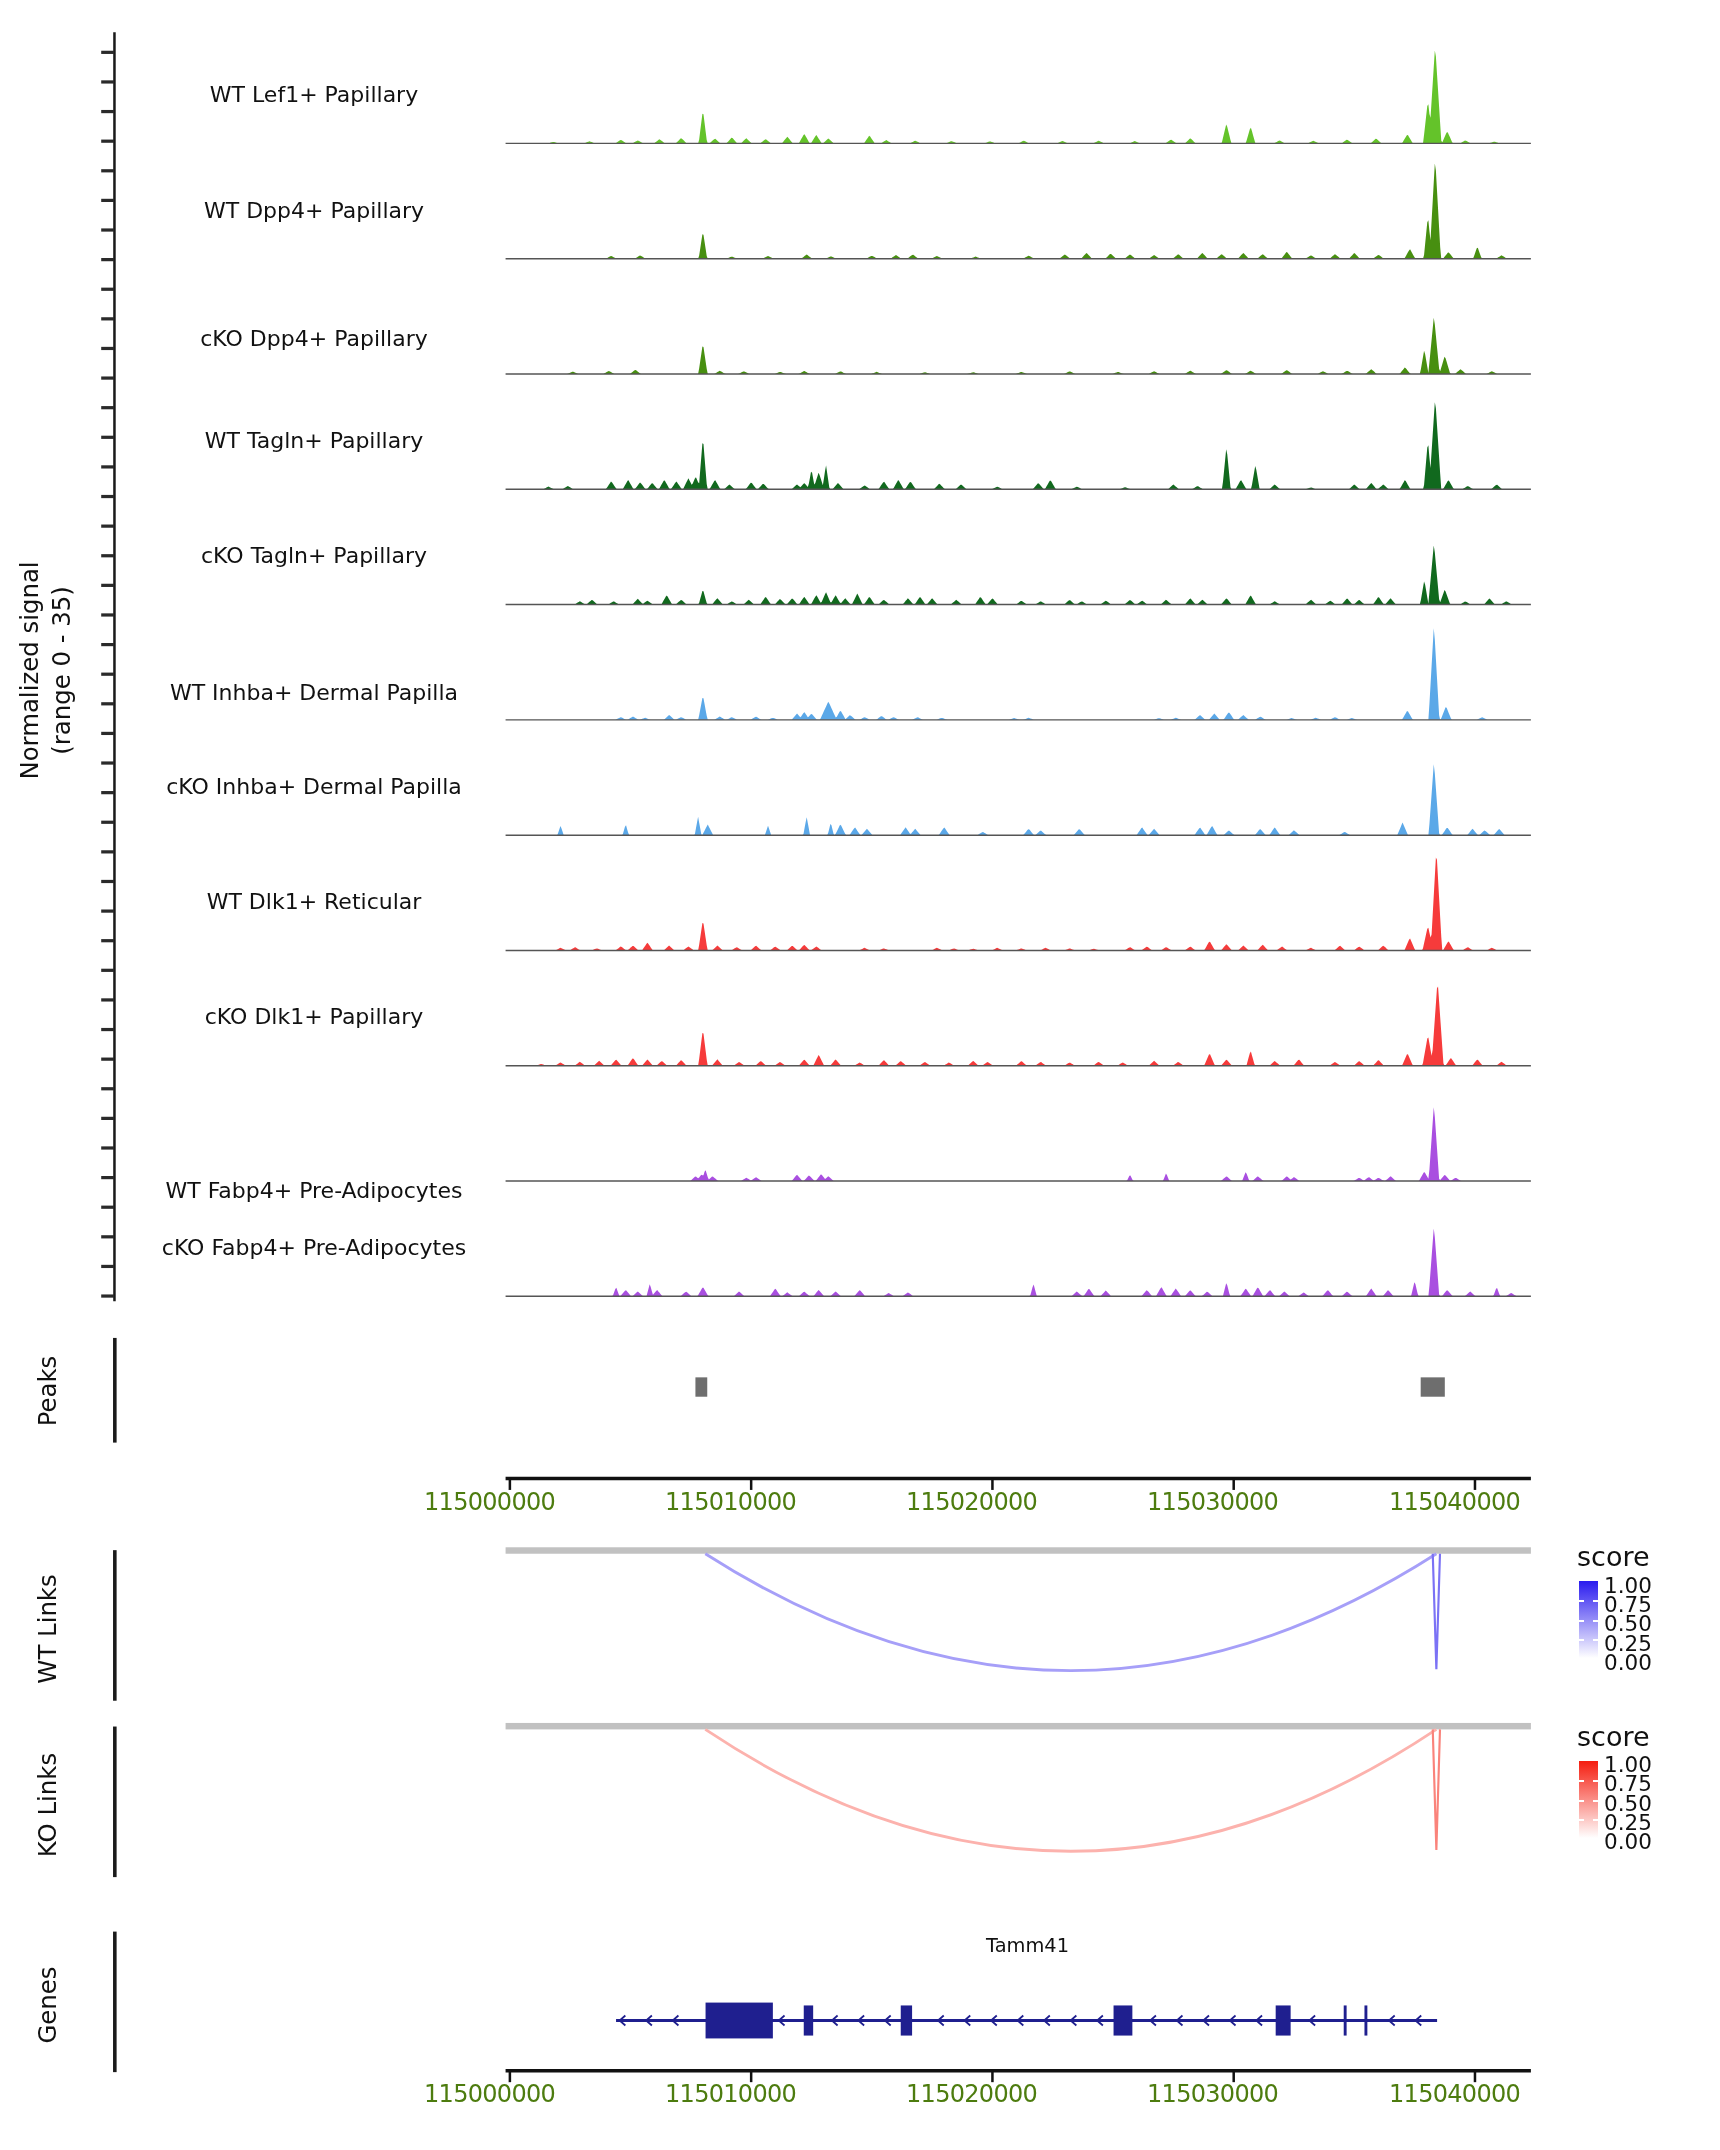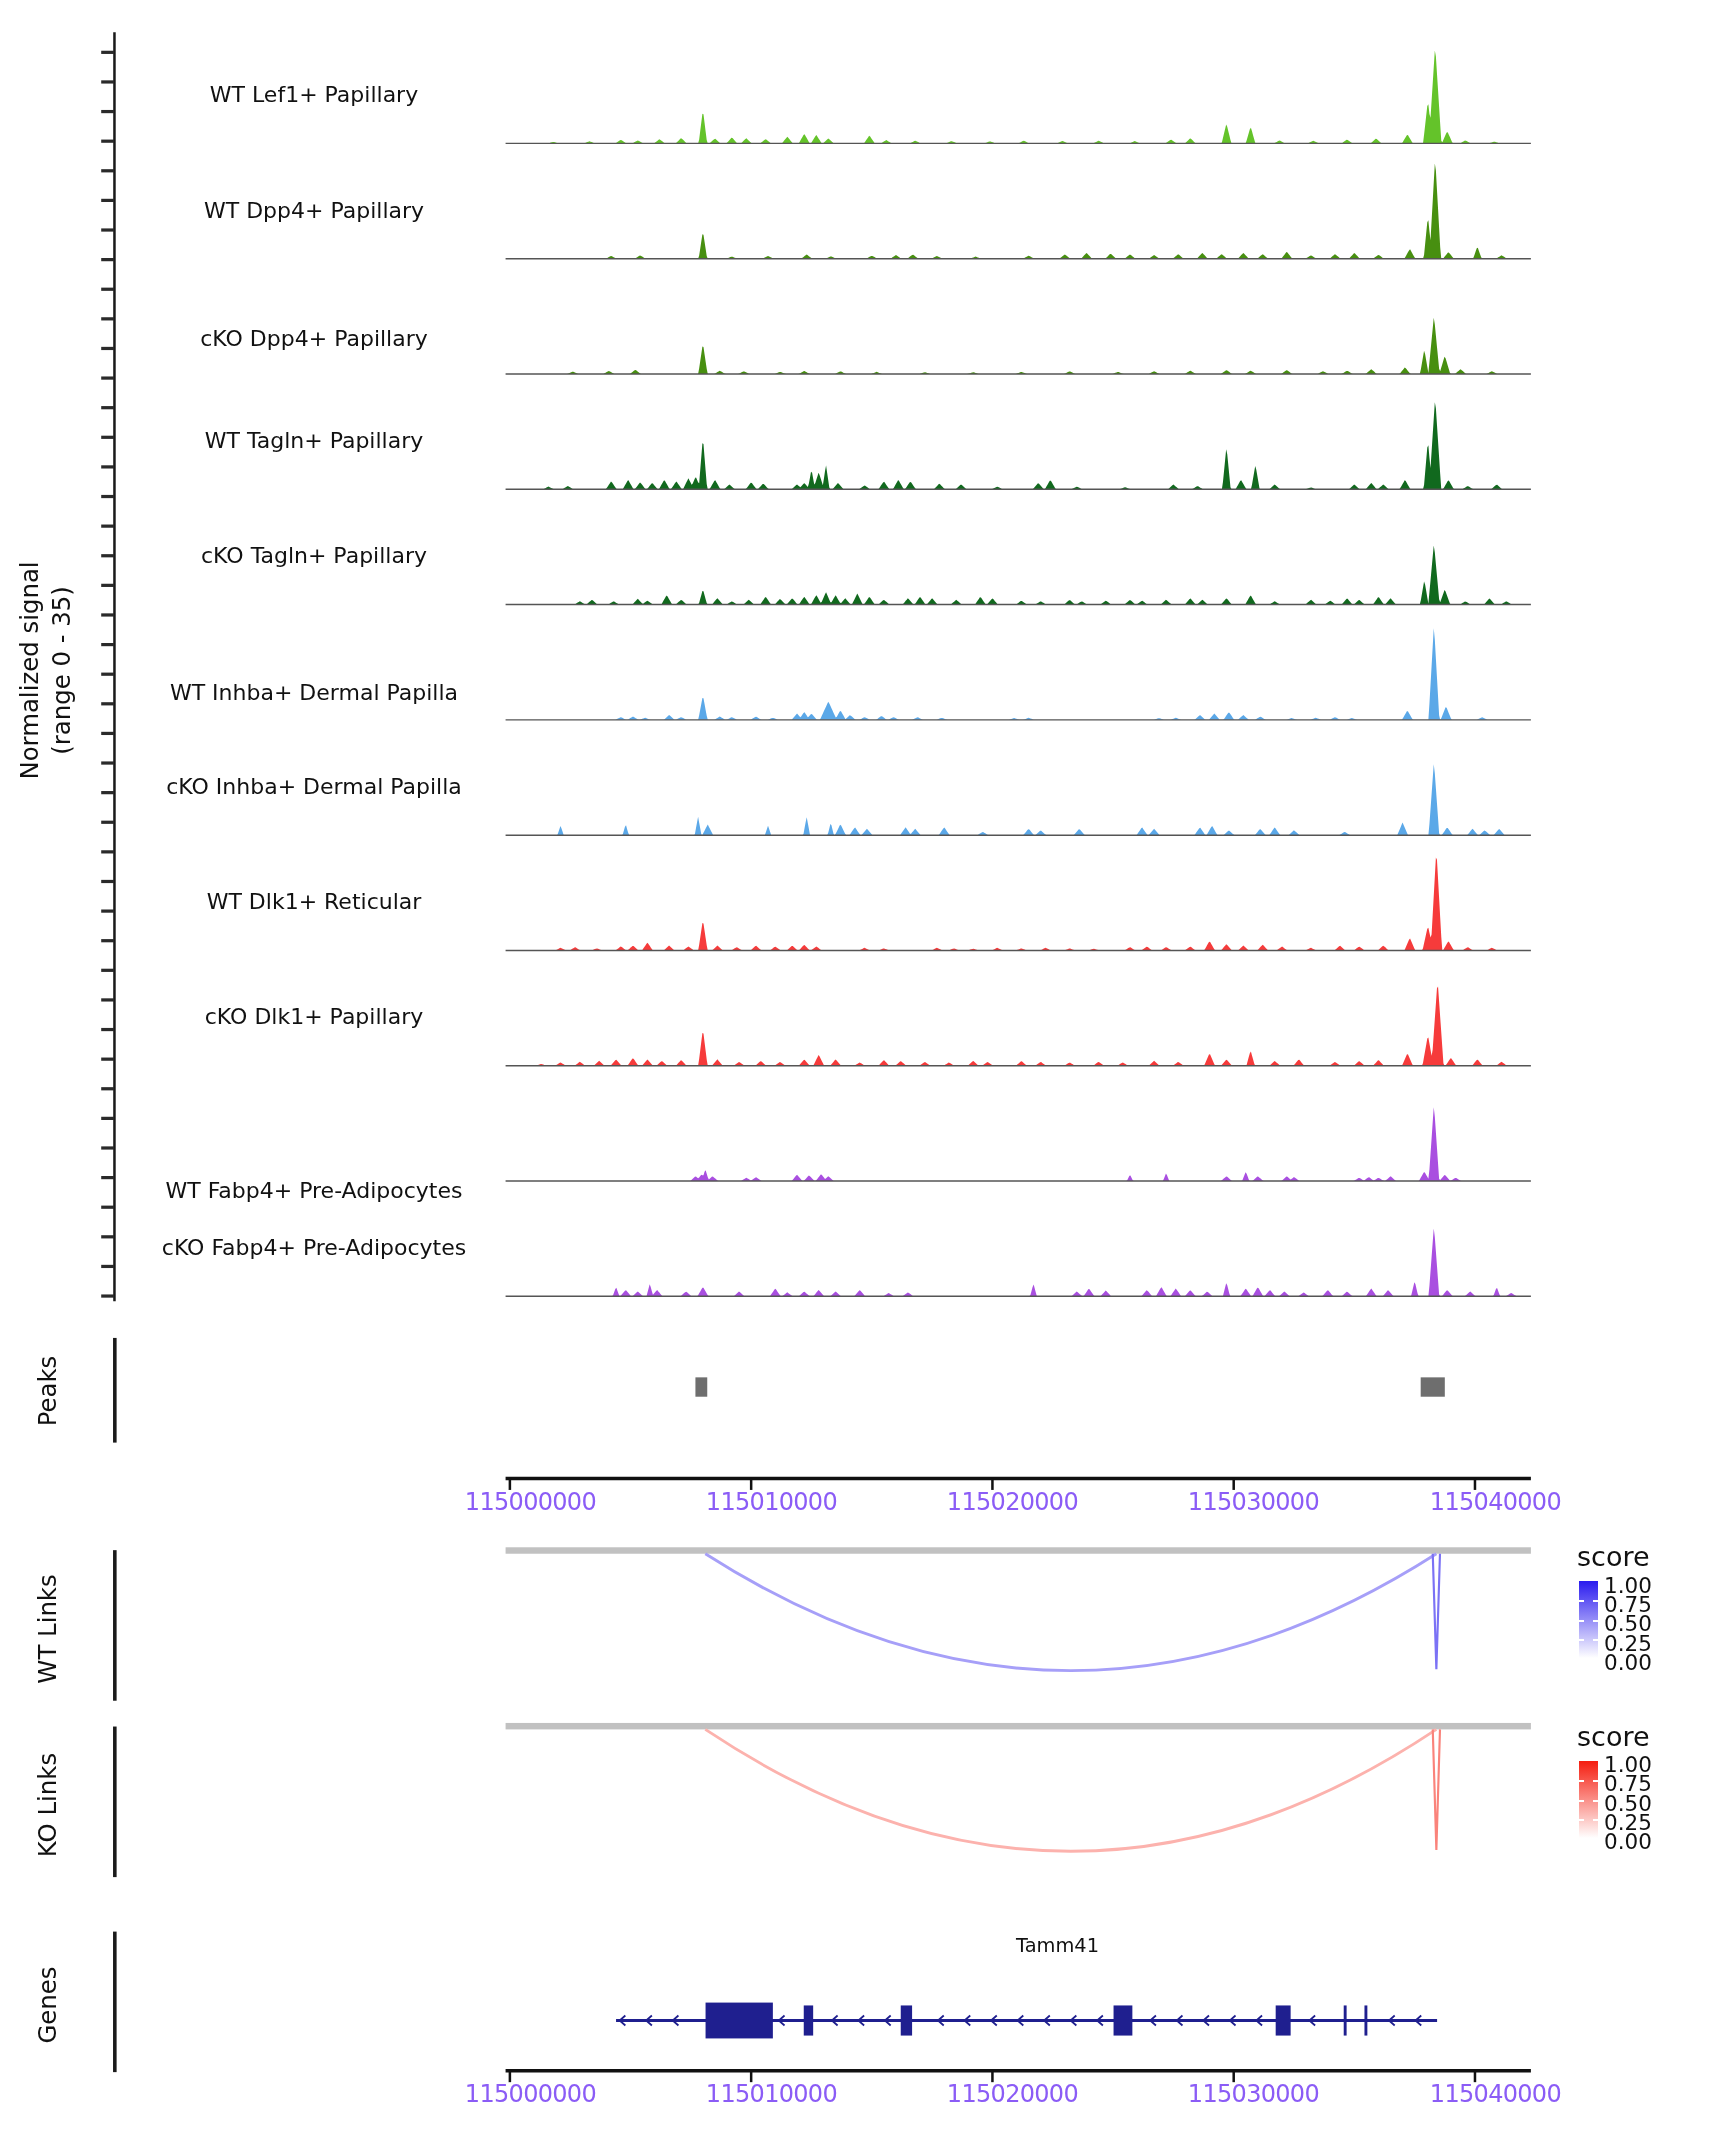--- a/index.html
+++ b/index.html
@@ -5,25 +5,25 @@
   html,body{margin:0;padding:0;background:#fff;}
   #stage{position:relative;width:1721px;height:2151px;background:#fff;overflow:hidden;
          font-family:"DejaVu Sans","Liberation Sans",sans-serif;color:#000;}
   #gfx{position:absolute;left:0;top:0;width:1721px;height:2151px;}
   .track-label{position:absolute;left:122px;width:384px;text-align:center;
                font-size:22px;line-height:29px;height:29px;color:#111;white-space:nowrap;}
   .vlabel{position:absolute;width:229px;height:32px;line-height:32px;text-align:center;
           font-size:24.4px;color:#111;transform:rotate(-90deg);white-space:nowrap;}
   .ylabel{position:absolute;left:-206px;top:639px;width:502px;height:63px;text-align:center;
           font-size:24.4px;line-height:32px;color:#111;transform:rotate(-90deg);}
-  .tick-label{position:absolute;width:172px;text-align:right;font-size:24px;color:#8b5cf6;
+  .tick-label{position:absolute;width:172px;text-align:left;font-size:24px;color:#4d7c0f;
               white-space:nowrap;letter-spacing:-0.7px;}
   .xlabel{position:absolute;left:660px;top:2105px;width:717px;text-align:center;
           font-size:30px;color:#111;}
-  .gene-name{position:absolute;left:956px;top:1934px;width:143px;text-align:right;
+  .gene-name{position:absolute;left:956px;top:1934px;width:143px;text-align:center;
              font-size:19.4px;color:#111;}
   .legend-title{position:absolute;width:158px;font-size:27px;color:#111;}
   .legend-tick{position:absolute;width:93px;font-size:21.5px;line-height:24.4px;color:#111;}
   .grad{position:absolute;width:18.6px;height:77px;}
   .dash{position:absolute;width:5px;height:2.2px;background:#fff;}
   .d25{top:25%;} .d50{top:50%;} .d75{top:75%;}
   .dl{left:0;} .dr{right:0;}
 </style>
 </head>
 <body>

